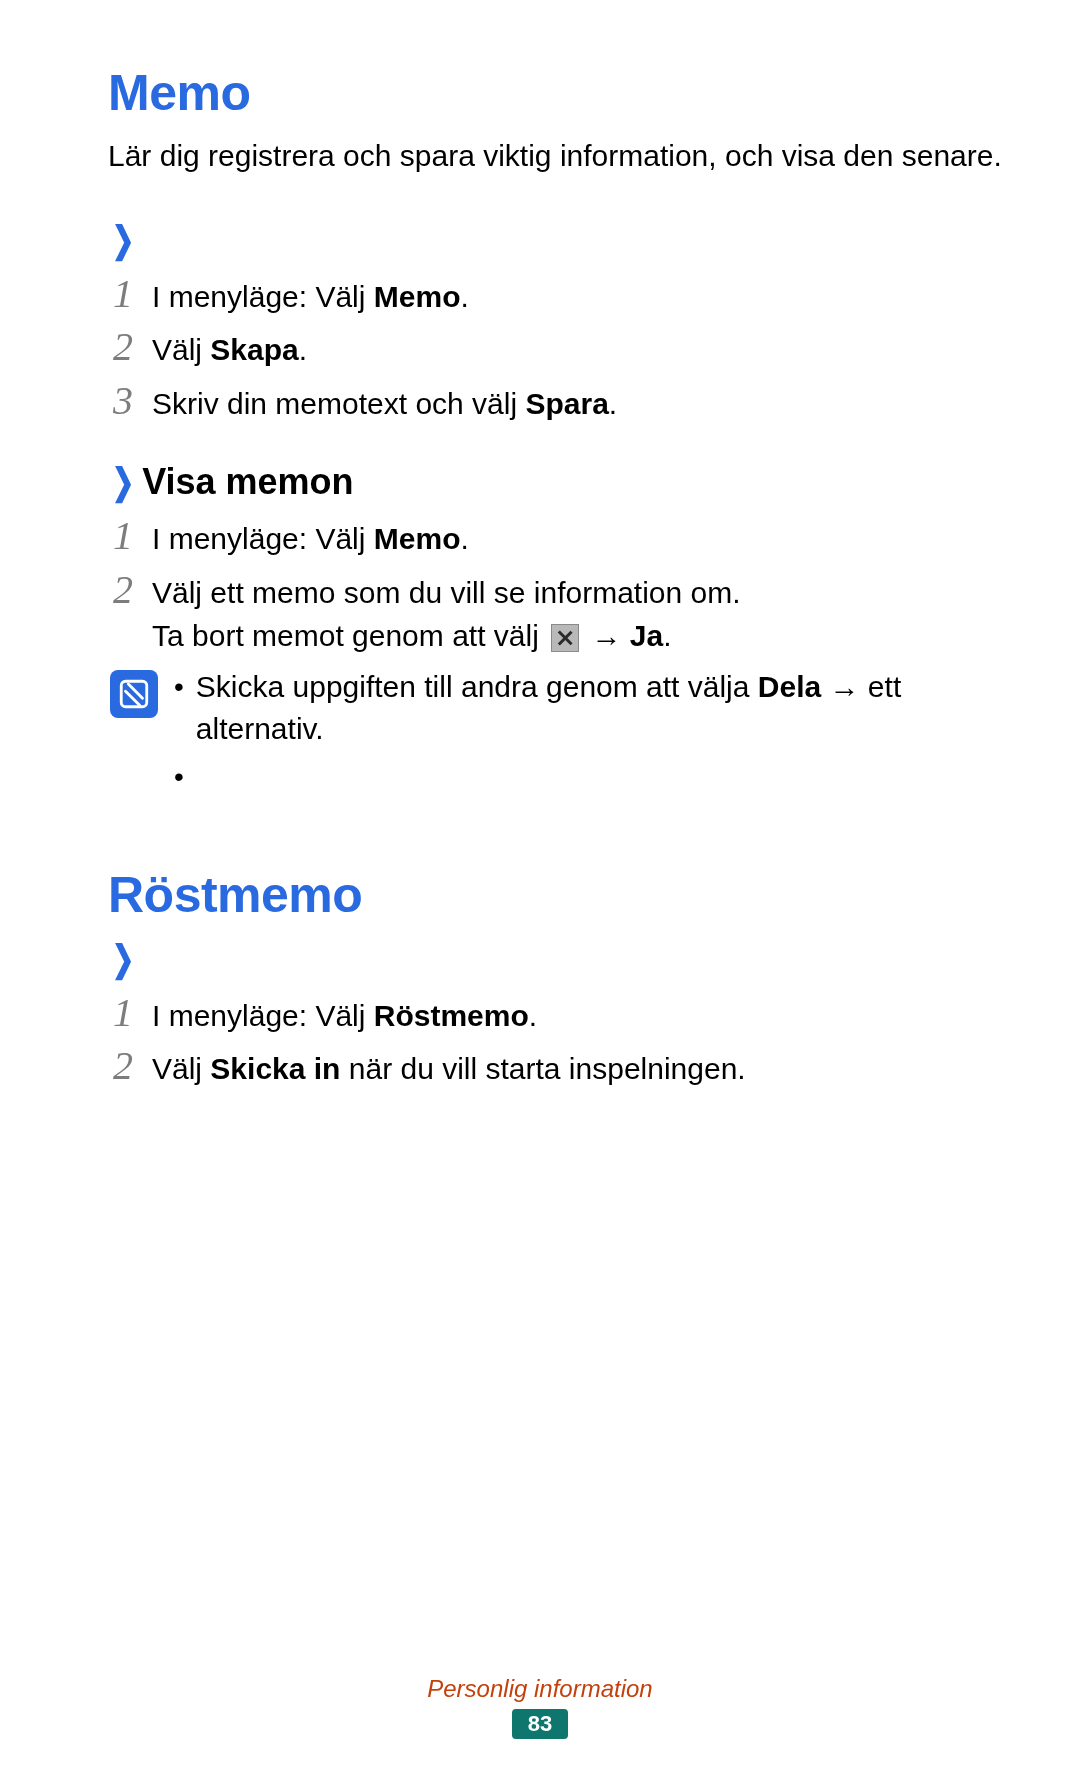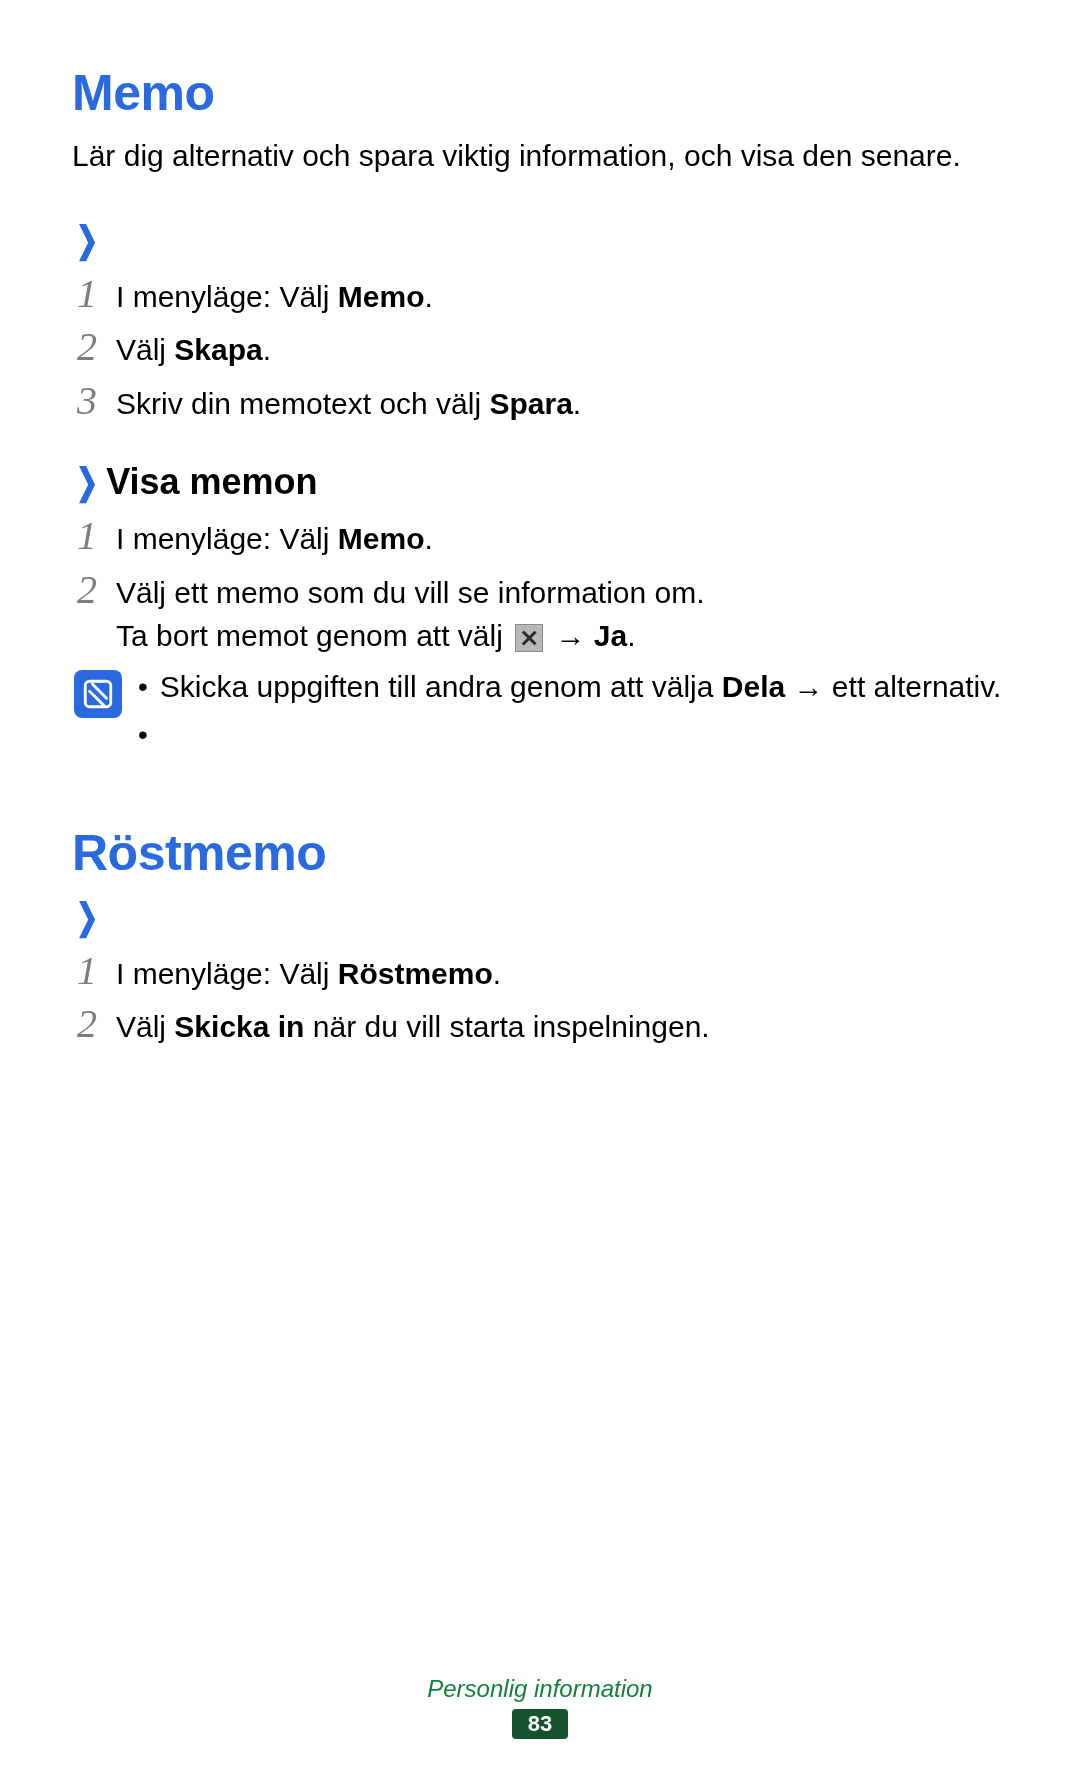--- a/index.html
+++ b/index.html
@@ -5,21 +5,21 @@
     * { margin: 0; padding: 0; box-sizing: border-box; }
     body {
       width: 1080px;
       height: 1771px;
       background: #fff;
       font-family: "Segoe UI", "Helvetica Neue", Arial, sans-serif;
       color: #000;
       position: relative;
     }
     .page {
-      padding: 64px 72px 0 72px;
+      padding: 64px 72px 0 108px;
     }
     .h1 {
       color: #2a6ae0;
       font-size: 50px;
       font-weight: 700;
       margin-bottom: 14px;
       letter-spacing: -0.5px;
     }
     .intro {
       font-size: 30px;
@@ -124,46 +124,46 @@
     .footer {
       position: absolute;
       bottom: 32px;
       left: 0;
       width: 100%;
       text-align: center;
       font-size: 24px;
     }
     .footer-label {
       font-style: italic;
-      color: #15803d;
+      color: #c2410c;
       margin-bottom: 6px;
     }
     .page-num-wrap{
       display:flex;
       justify-content:center;
     }
     .page-num {
       display: inline-block;
-      background: #14532d;
+      background: #0f766e;
       color: #fff;
       font-weight: 700;
       font-size: 22px;
       padding: 2px 16px;
       border-radius: 4px;
       font-style: normal;
     }
     .section2-top { margin-top: 62px; }
   </style>
 </head>
 <body>
 
 <div class="page">
 
   <div class="h1">Memo</div>
-  <div class="intro">Lär dig alternativ och spara viktig information, och visa den senare.</div>
+  <div class="intro">Lär dig registrera och spara viktig information, och visa den senare.</div>
 
   <div class="subsection">
     <div class="sub-h">
       <span class="chevron">❯</span>
     </div>
     <div class="steps">
       <div class="step">
         <span class="step-num">1</span>
         <span class="step-body"><span>I menyläge: Välj </span><span class="b">Memo</span><span>.</span></span>
       </div>

